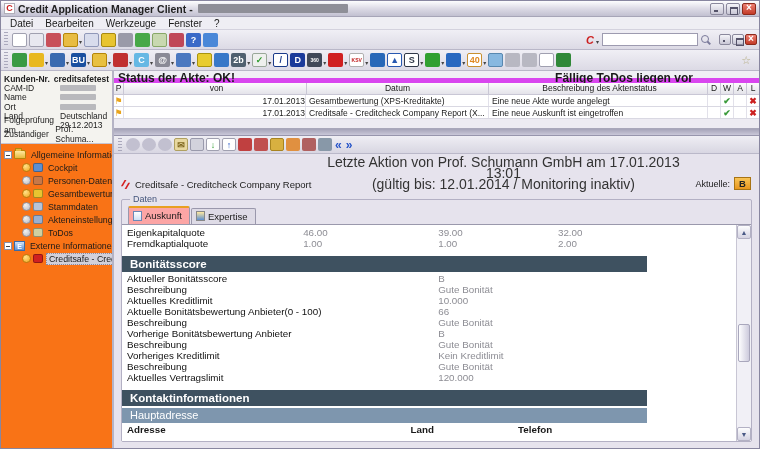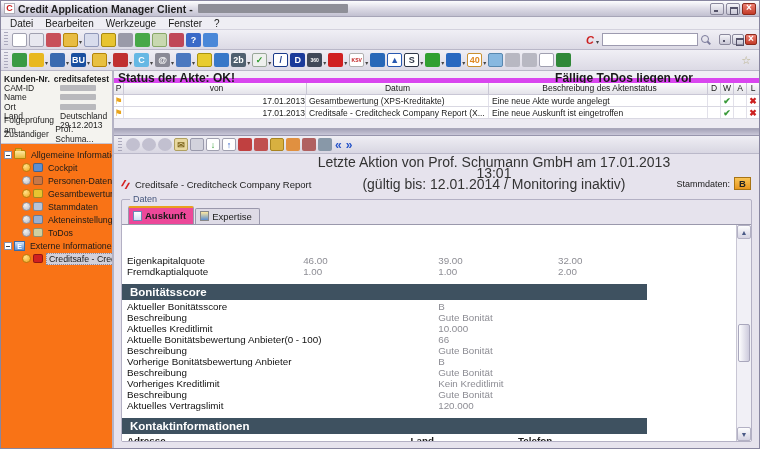--- a/index.html
+++ b/index.html
@@ -115,26 +115,26 @@
   .rright .rlabel { font-size:9px; }
   .badge { width:17px; height:13px; background:linear-gradient(#f8c455,#e8961e); border:1px solid #a87414;
     font-weight:bold; font-size:9.5px; text-align:center; line-height:12px; color:#222; }
 
   .groupbox { position:relative; flex:1; margin:8px 7px 6px; border:1px solid #b3b0c4; border-radius:2px;
     display:flex; flex-direction:column; min-height:0; }
   .grouplabel { position:absolute; top:-6px; left:8px; background:#e6e3ed; padding:0 3px; font-size:9px; color:#44557c; }
   .tabs { display:flex; align-items:flex-end; gap:1px; padding:6px 0 0 6px; height:24px; }
   .tab { display:flex; align-items:center; gap:3px; padding:1px 7px 2px 4px; font-size:9.5px;
     border:1px solid #9a98ac; border-bottom:none; background:#dedbe6; border-radius:2px 2px 0 0; height:16px; }
-  .tab.active { background:#ec4899; border-top:2px solid #e8a020; height:18px; font-weight:bold; position:relative; z-index:2; }
+  .tab.active { background:#fca5a5; border-top:2px solid #e8a020; height:18px; font-weight:normal; position:relative; z-index:2; }
   .tabicon { width:9px; height:10px; border:1px solid #6a88b8; background:linear-gradient(#fff,#cfe0f4); flex:none; }
   .tabicon.exp { background:linear-gradient(#ffe9a0,#5d8fd0); border-color:#888; }
 
   .tablewrap { flex:1; display:flex; border-top:1px solid #9a98ac; background:#fff; min-height:0; position:relative; z-index:1; }
-  .rtable { flex:1; overflow:hidden; padding-top:2px; min-width:0;margin-top:28px; }
+  .rtable { flex:1; overflow:hidden; padding-top:2px; min-width:0; }
   .r-data { position:relative; height:11px; font-size:9.8px; line-height:11px; white-space:nowrap; }
   .r-data .lbl { position:absolute; left:5px; color:#111; }
   .r-data .v { position:absolute; color:#8d8d94; }
   .v1{left:29.5%;} .v2{left:51.5%;} .v3{left:71%;}
   .r-gap { height:6px; }
   .r-section { height:16px; width:85.5%; background:#3e5160; color:#fff; font-weight:bold; font-size:11.5px;
     line-height:16px; padding-left:8px; margin:1px 0; }
   .r-subsection { height:15px; width:85.5%; background:#7e96ae; color:#fff; font-size:11px;
     line-height:15px; padding-left:8px; margin:2px 0 1px; }
   .r-colheads { position:relative; height:11px; font-size:9.8px; font-weight:bold; line-height:11px; }
@@ -439,21 +439,21 @@
           <svg class="cslogo" viewBox="0 0 12 12">
             <path d="M1 8 L5 1 L7 1 L3 8 Z" fill="#d42020"></path>
             <path d="M5 11 L9 4 L11 4 L7 11 Z" fill="#d42020"></path>
           </svg>
           <span class="rtitle">Creditsafe - Creditcheck Company Report</span>
           <span class="rcenter">
             <span>Letzte Aktion von Prof. Schumann GmbH am 17.01.2013 13:01</span><br>
             <span>(gültig bis: 12.01.2014 / Monitoring inaktiv)</span>
           </span>
           <span class="rright">
-            <span class="rlabel">Stammdaten:</span>
+            <span class="rlabel">Aktuelle:</span>
             <span class="badge">B</span>
           </span>
         </div>
 
         <div class="groupbox">
           <span class="grouplabel">Daten</span>
           <div class="tabs" id="tabs">
               <span class="tab active">
                 <span class="tabicon"></span>
                 <span>Auskunft</span>
@@ -514,20 +514,21 @@
                 <div class="r-data">
                   <span class="lbl">Beschreibung</span>
                   <span class="v v2">Gute Bonität</span>
                 </div>
                 <div class="r-data">
                   <span class="lbl">Aktuelles Vertragslimit</span>
                   <span class="v v2">120.000</span>
                 </div>
                 <div class="r-gap"></div>
                 <div class="r-section">Kontaktinformationen</div>
+                <div class="r-subsection">Hauptadresse</div>
                 <div class="r-colheads">
                   <span class="c0">Adresse</span>
                   <span class="c1">Land</span>
                   <span class="c2">Telefon</span>
                 </div>
               </div>
             <div class="vscroll">
               <div class="sbtn">▲</div>
               <div class="strack">
                 <div class="sthumb"></div>

